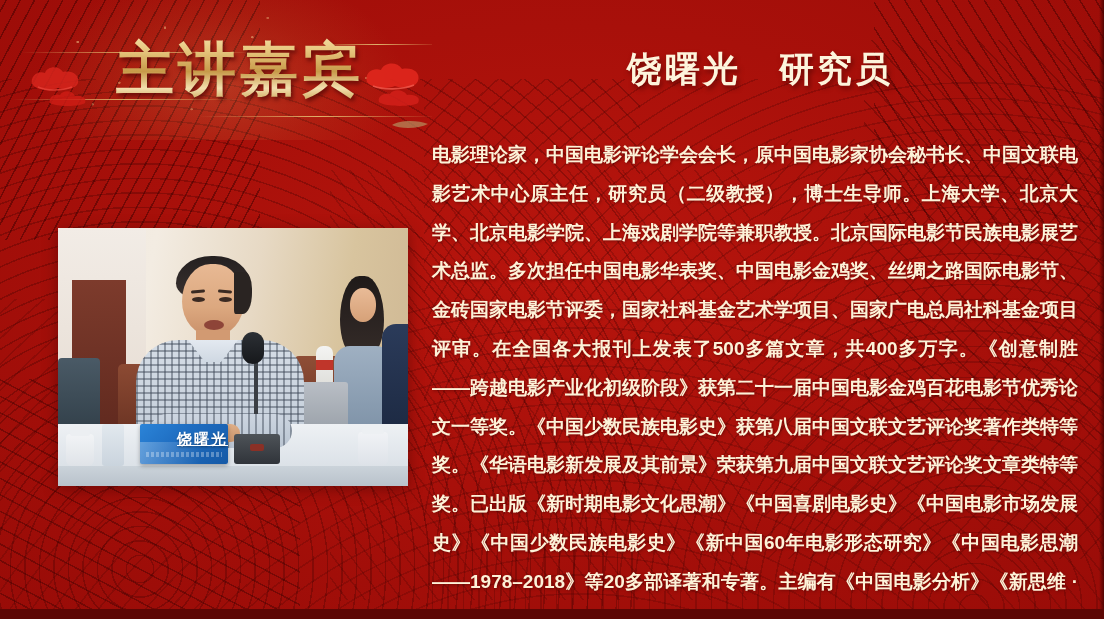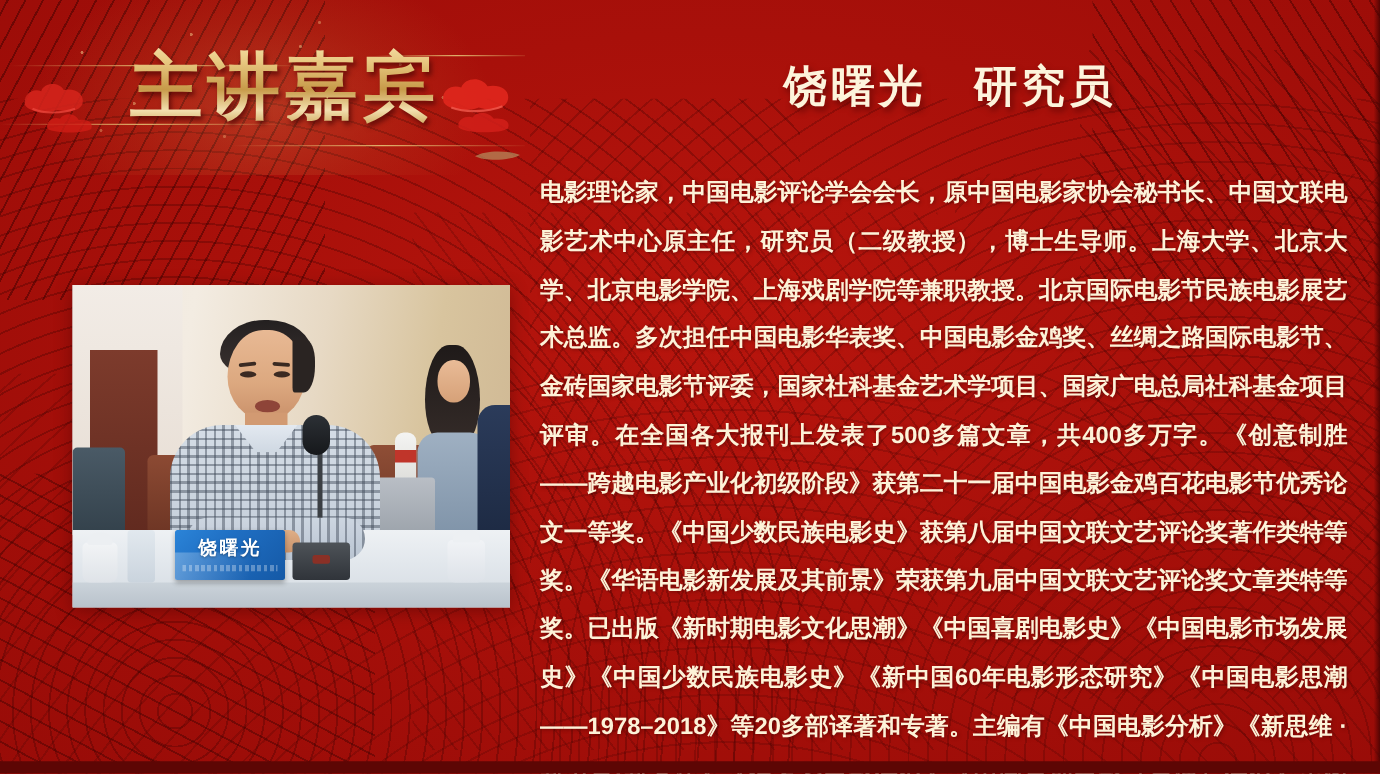--- a/index.html
+++ b/index.html
@@ -70,21 +70,21 @@
     opacity:.6;}
 
   
   .bottom-band{position:absolute;left:0;bottom:0;width:1104px;height:10px;
     background:#5d0604;}
   
   .right-edge{position:absolute;right:0;top:0;width:5px;height:619px;
     background:linear-gradient(to right,rgba(70,3,2,0),rgba(70,3,2,.85));}
 
   
-  .banner{position:absolute;left:0;top:0;width:420px;height:140px;overflow:hidden;}
+  .banner{position:absolute;left:12px;top:0;width:420px;height:140px;overflow:hidden;}
   .banner-glow{position:absolute;left:30px;top:-30px;width:360px;height:190px;
     background:radial-gradient(ellipse at 50% 60%,
       rgba(240,190,110,.22) 0%, rgba(220,150,70,.10) 42%, rgba(0,0,0,0) 72%);}
   .banner-speckle{position:absolute;left:20px;top:6px;width:380px;height:120px;
     background:
       radial-gradient(circle at 12% 30%, rgba(250,220,150,.55) 0 1px, transparent 1.4px),
       radial-gradient(circle at 23% 64%, rgba(250,220,150,.45) 0 1px, transparent 1.4px),
       radial-gradient(circle at 35% 18%, rgba(250,220,150,.5) 0 1px, transparent 1.4px),
       radial-gradient(circle at 47% 52%, rgba(250,220,150,.4) 0 1px, transparent 1.4px),
       radial-gradient(circle at 58% 26%, rgba(250,220,150,.5) 0 1px, transparent 1.4px),
@@ -200,23 +200,23 @@
 
   
   .p-plate{left:82px;top:196px;width:88px;height:40px;
     background:linear-gradient(135deg,#2b84d8 0%,#1f6ec2 40%,#1559a6 100%);
     border-radius:2px;box-shadow:0 2px 4px rgba(0,0,0,.3);}
   .p-plate-swoosh{left:82px;top:214px;width:88px;height:22px;
     background:linear-gradient(100deg,rgba(255,255,255,.28),rgba(255,255,255,0) 70%);
     border-radius:0 0 2px 2px;}
   .p-plate-name{
     position:absolute;left:82px;top:199px;width:88px;height:24px;
-    line-height:24px;text-align:center;color:#ffffff;
+    line-height:24px;text-align:right;color:#ffffff;
     font-size:15px;font-weight:bold;letter-spacing:2px;
-    text-shadow:0 1px 2px rgba(0,0,0,.35);}
+    text-shadow:0 1px 2px rgba(0,0,0,.35);text-decoration:underline;}
   .p-plate-sub{position:absolute;left:88px;top:224px;width:76px;height:5px;
     background:repeating-linear-gradient(90deg,rgba(255,255,255,.5) 0 3px,transparent 3px 5px);
     opacity:.6;}
 
   
   .p-cup1{left:8px;top:206px;width:28px;height:32px;
     background:linear-gradient(180deg,#f2f4f6,#dfe3e8);border-radius:4px 4px 6px 6px;}
   .p-cuplid1{left:12px;top:198px;width:20px;height:10px;
     background:#eceff2;border-radius:8px 8px 2px 2px;}
   .p-glass{left:44px;top:196px;width:22px;height:42px;

